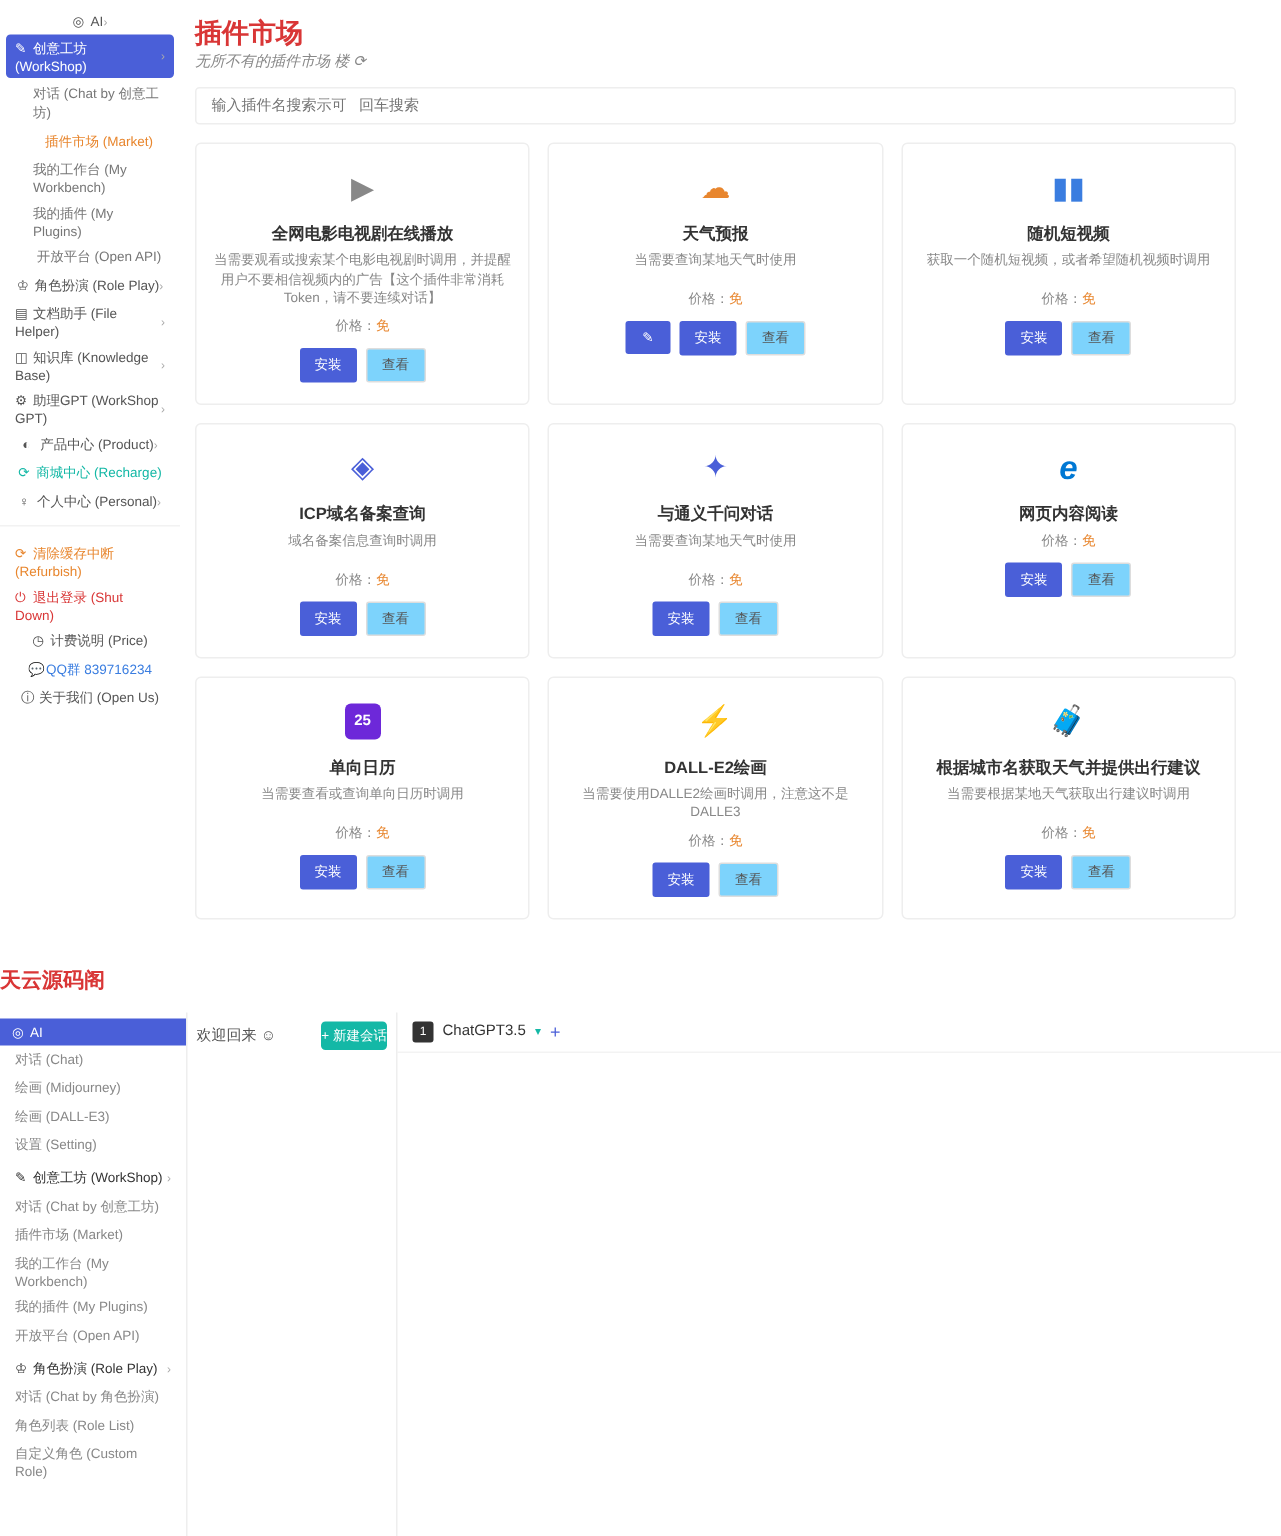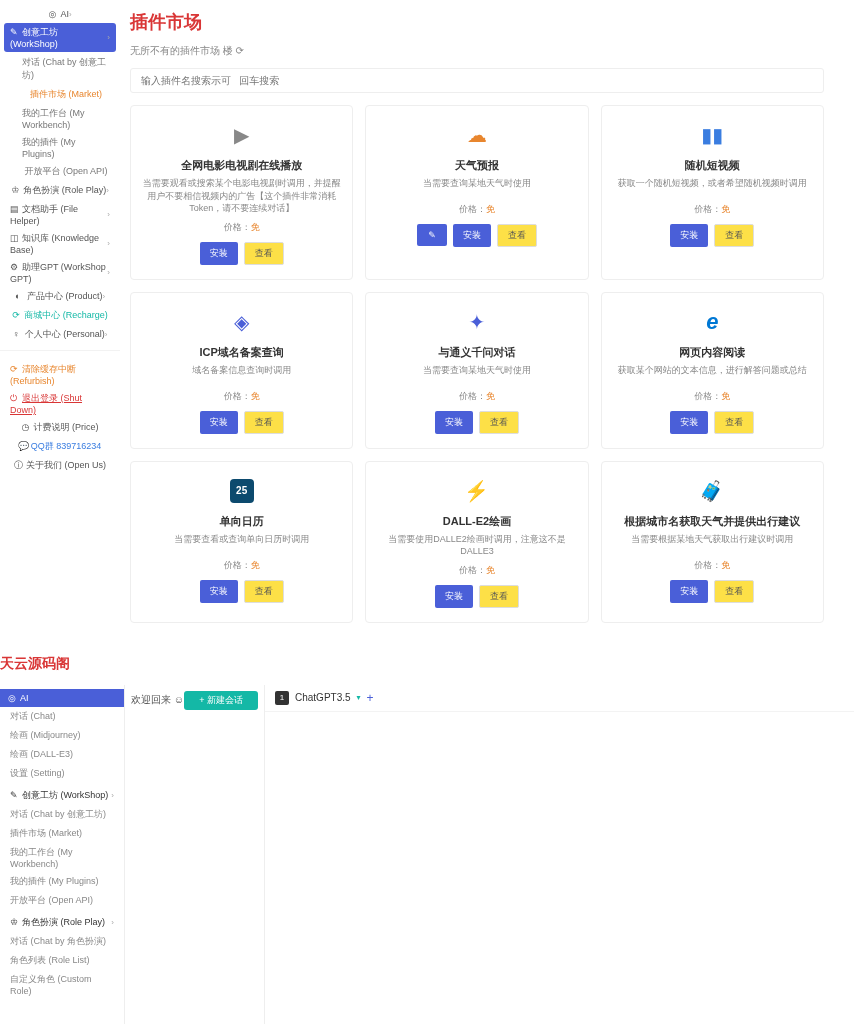--- a/index.html
+++ b/index.html
@@ -9,71 +9,71 @@
 
 .top-header { height:18px; border-bottom:1px solid #f0f0f0; display:flex; align-items:center; padding:0 8px; }
 .top-title { font-size:9px; color:#666; }
 
 .top-layout { display:flex; }
 .sidebar1 { width:120px; padding:6px 0; }
 .nav-item { padding:3px 10px; font-size:9px; color:#555; cursor:pointer; display:flex; align-items:center; justify-content:center; }
 .nav-item.active-blue { background:#4a5fd8; color:#fff; border-radius:3px; margin:1px 4px; padding:3px 6px; }
 .nav-item.sub { padding-left:22px; color:#777; }
 .nav-item.highlight-orange { color:#e8862e; }
-.nav-item.highlight-red { color:#d93636;text-decoration:underline; }
+.nav-item.highlight-red { color:#d93636; }
 .nav-item.highlight-blue { color:#3a7de0; }
 .nav-item.highlight-teal { color:#14b8a6; }
 .nav-chev { color:#aaa; font-size:8px; }
 .nav-icon { width:10px; display:inline-block; margin-right:2px; }
 .nav-gap { height:10px; border-top:1px solid #f2f2f2; margin-top:6px; }
 
 .main1 { flex:1; padding:10px 30px 20px 10px; }
 .page-title { color:#d93636; font-size:18px; font-weight:600; }
-.page-sub { color:#888; font-size:10px; margin-top:10px; margin-bottom:10px; }
+.page-sub { color:#888; font-size:10px; margin-top:0; margin-bottom:10px;font-style:italic; }
 .search-bar { width:100%; border:1px solid #eee; border-radius:3px; padding:6px 10px; font-size:10px; color:#aaa; margin-bottom:12px; }
 
 .card-grid { display:grid; grid-template-columns:repeat(3,1fr); gap:12px; }
 .card { border:1px solid #eee; border-radius:4px; padding:14px 10px; text-align:center; }
 .card-icon { width:40px; height:30px; margin:0 auto 8px; display:flex; align-items:center; justify-content:center; font-size:20px; }
 .card-title { font-size:11px; font-weight:600; color:#333; margin-bottom:4px; }
 .card-desc { font-size:9px; color:#888; line-height:1.4; margin-bottom:6px; min-height:20px; }
 .card-price { font-size:9px; color:#888; margin-bottom:8px; }
 .card-price .num { color:#e8862e; }
 .card-btns { display:flex; gap:6px; justify-content:center; }
 .btn-install { background:#4a5fd8; color:#fff; border:none; padding:4px 10px; font-size:9px; border-radius:2px; cursor:pointer; }
-.btn-view { background:#fde047; color:#555; border:1px solid #ddd; padding:4px 10px; font-size:9px; border-radius:2px; cursor:pointer; }
+.btn-view { background:#7dd3fc; color:#555; border:1px solid #ddd; padding:4px 10px; font-size:9px; border-radius:2px; cursor:pointer; }
 .btn-wide { width:30px; height:22px; }
 
 
 .watermark { color:#d93636; font-weight:700; font-size:14px; padding:12px 0; }
 
 
 .bottom-layout { display:flex; height:480px; }
 .sidebar2 { width:125px; background:#fff; border-right:1px solid #eee; padding:4px 0; overflow:hidden; }
 .nav2-header { background:#4a5fd8; color:#fff; padding:4px 8px; font-size:9px; display:flex; align-items:center; }
 .nav2-item { padding:3px 10px; font-size:9px; color:#666; display:flex; justify-content:space-between; align-items:center; }
 .nav2-item.group { color:#333; font-weight:500; padding-top:6px; }
 .nav2-item.sub { color:#888; }
 
 .main2 { flex:1; display:flex; }
 .conv-panel { width:140px; border-right:1px solid #eee; padding:6px; position:relative; }
 .conv-top { display:flex; align-items:center; justify-content:space-between; margin-bottom:6px; }
 .conv-title { font-size:10px; color:#555; }
-.btn-new { background:#14b8a6; color:#fff; border:none; padding:3px 15px; font-size:9px; border-radius:3px; cursor:pointer; }
+.btn-new { background:#14b8a6; color:#fff; border:none; padding:3px 0; font-size:9px; border-radius:3px; cursor:pointer; }
 
 .chat-panel { flex:1; display:flex; flex-direction:column; }
 .chat-head { padding:6px 10px; border-bottom:1px solid #f3f3f3; display:flex; align-items:center; gap:6px; font-size:10px; }
 .chat-badge { background:#333; color:#fff; width:14px; height:14px; border-radius:2px; display:flex; align-items:center; justify-content:center; font-size:8px; }
 .chat-model { color:#333; }
 .chat-dd { color:#14b8a6; font-size:8px; }
 .chat-plus { color:#4a5fd8; font-size:12px; cursor:pointer; }
 .chat-body { flex:1; }
 
 .ie-icon { color:#0078d4; }
-.cal-icon { background:#0c4a6e; color:#fff; width:24px; height:24px; border-radius:4px; display:flex; align-items:center; justify-content:center; font-size:10px; font-weight:700; }
+.cal-icon { background:#6d28d9; color:#fff; width:24px; height:24px; border-radius:4px; display:flex; align-items:center; justify-content:center; font-size:10px; font-weight:700; }
 </style>
 </head>
 <body>
 
 <div class="screen">
 
 <div class="top-layout">
   <div class="sidebar1">
     <div class="nav-item">
           <span><span class="nav-icon">◎</span><span>AI</span></span>
@@ -185,21 +185,20 @@
             <div class="card-desc">当需要查询某地天气时使用</div>
             <div class="card-price">价格：<span class="num">免</span></div>
             <div class="card-btns">
               <button class="btn-install">安装</button>
               <button class="btn-view">查看</button>
             </div>
           </div>
           <div class="card">
             <div class="card-icon ie-icon" style="font-weight:700;font-style:italic;font-size:22px">e</div>
             <div class="card-title">网页内容阅读</div>
-            <div class="card-desc">获取某个网站的文本信息，进行解答问题或总结</div>
             <div class="card-price">价格：<span class="num">免</span></div>
             <div class="card-btns">
               <button class="btn-install">安装</button>
               <button class="btn-view">查看</button>
             </div>
           </div>
           <div class="card">
             <div class="card-icon">
               <div class="cal-icon">25</div>
             </div>

